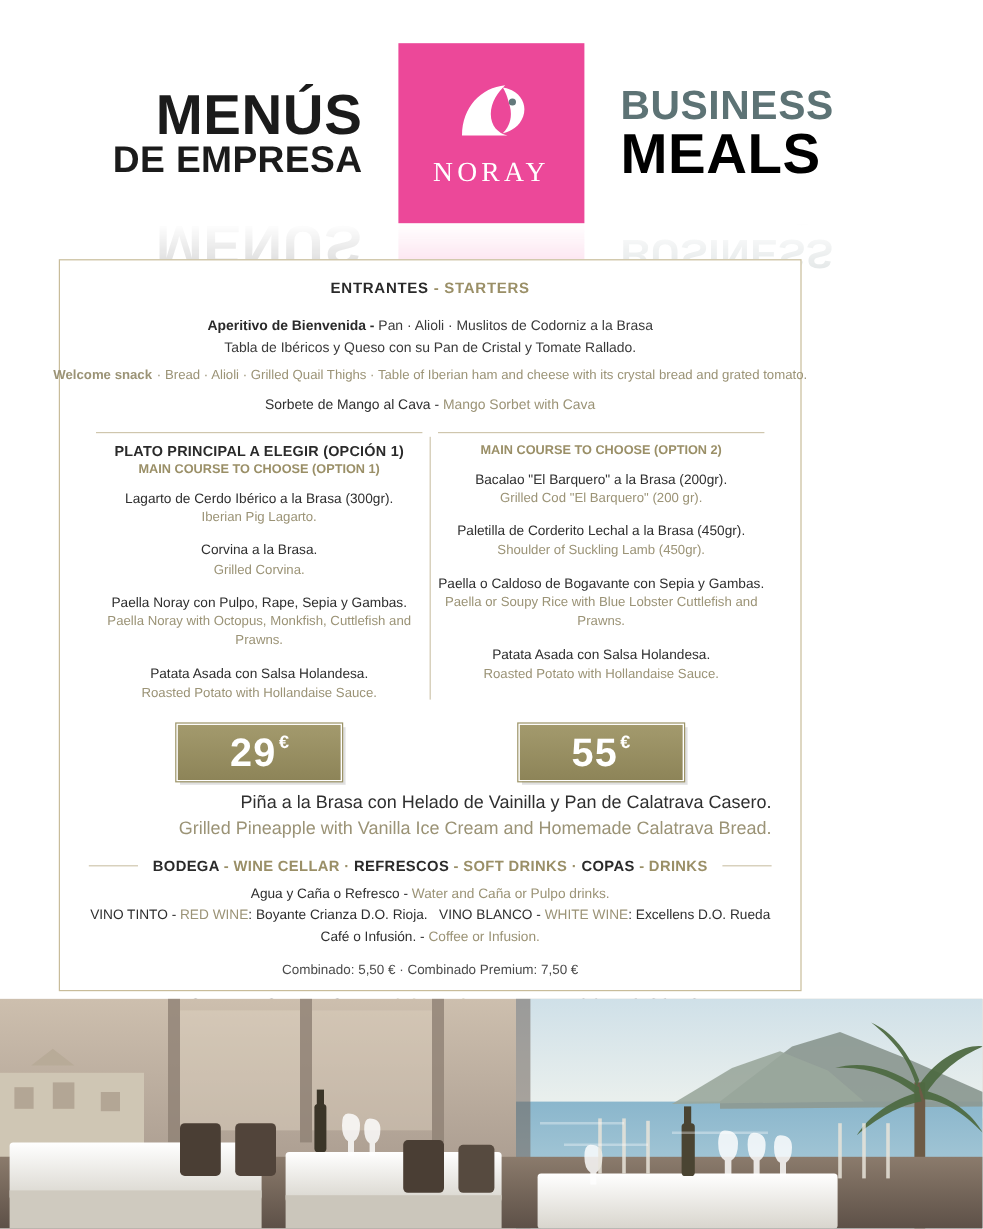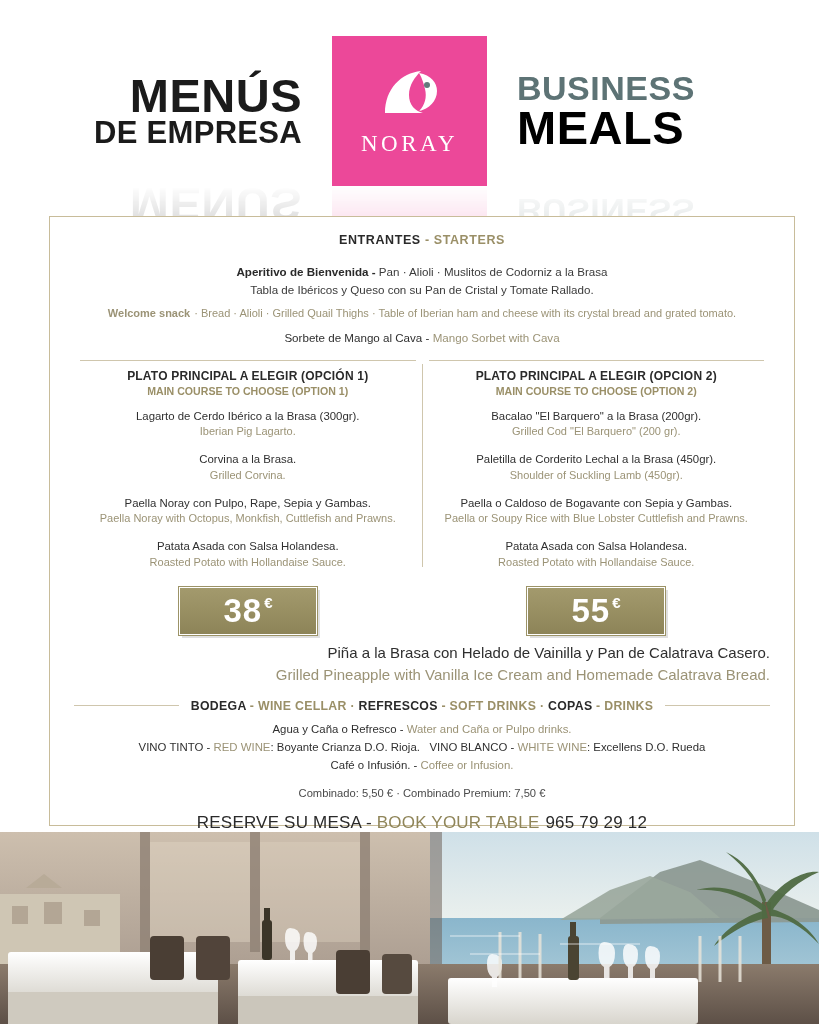--- a/index.html
+++ b/index.html
@@ -106,21 +106,21 @@
     mask-image: linear-gradient(to top, rgba(0,0,0,0) 0%, rgba(0,0,0,1) 100%);
     height: 40px;
     overflow: hidden;
   }
 
   
   .menu-card {
     position: absolute;
     top: 216px;
     left: 49px;
-    width: 746px;
+    width: 619px;
     height: 610px;
     border: 1px solid #c8bc9a;
     background: #ffffff;
     padding: 14px 24px 10px 24px;
   }
   .es { color: #2f2f2f; }
   .en { color: #9b9376; }
 
   .section-title {
     text-align: center;
@@ -370,21 +370,20 @@
       <div class="dish">
         <span class="es">Patata Asada con Salsa Holandesa.</span>
         <span class="en">Roasted Potato with Hollandaise Sauce.</span>
       </div>
     </div>
 
     <div class="col-divider"></div>
 
     <div class="col">
       <div class="col-head-rule"></div>
-      <div class="col-head">PLATO PRINCIPAL A ELEGIR (OPCION 2)</div>
       <div class="col-head-en">MAIN COURSE TO CHOOSE (OPTION 2)</div>
 
       <div class="dish">
         <span class="es">Bacalao "El Barquero" a la Brasa (200gr).</span>
         <span class="en">Grilled Cod "El Barquero" (200 gr).</span>
       </div>
       <div class="dish">
         <span class="es">Paletilla de Corderito Lechal a la Brasa (450gr).</span>
         <span class="en">Shoulder of Suckling Lamb (450gr).</span>
       </div>
@@ -395,21 +394,21 @@
       <div class="dish">
         <span class="es">Patata Asada con Salsa Holandesa.</span>
         <span class="en">Roasted Potato with Hollandaise Sauce.</span>
       </div>
     </div>
   </div>
 
   <div class="price-row">
     <div class="price-cell">
       <div class="price-badge">
-        <span class="price-num">38</span>
+        <span class="price-num">29</span>
         <span class="price-cur">€</span>
       </div>
     </div>
     <div class="price-cell">
       <div class="price-badge">
         <span class="price-num">55</span>
         <span class="price-cur">€</span>
       </div>
     </div>
   </div>

